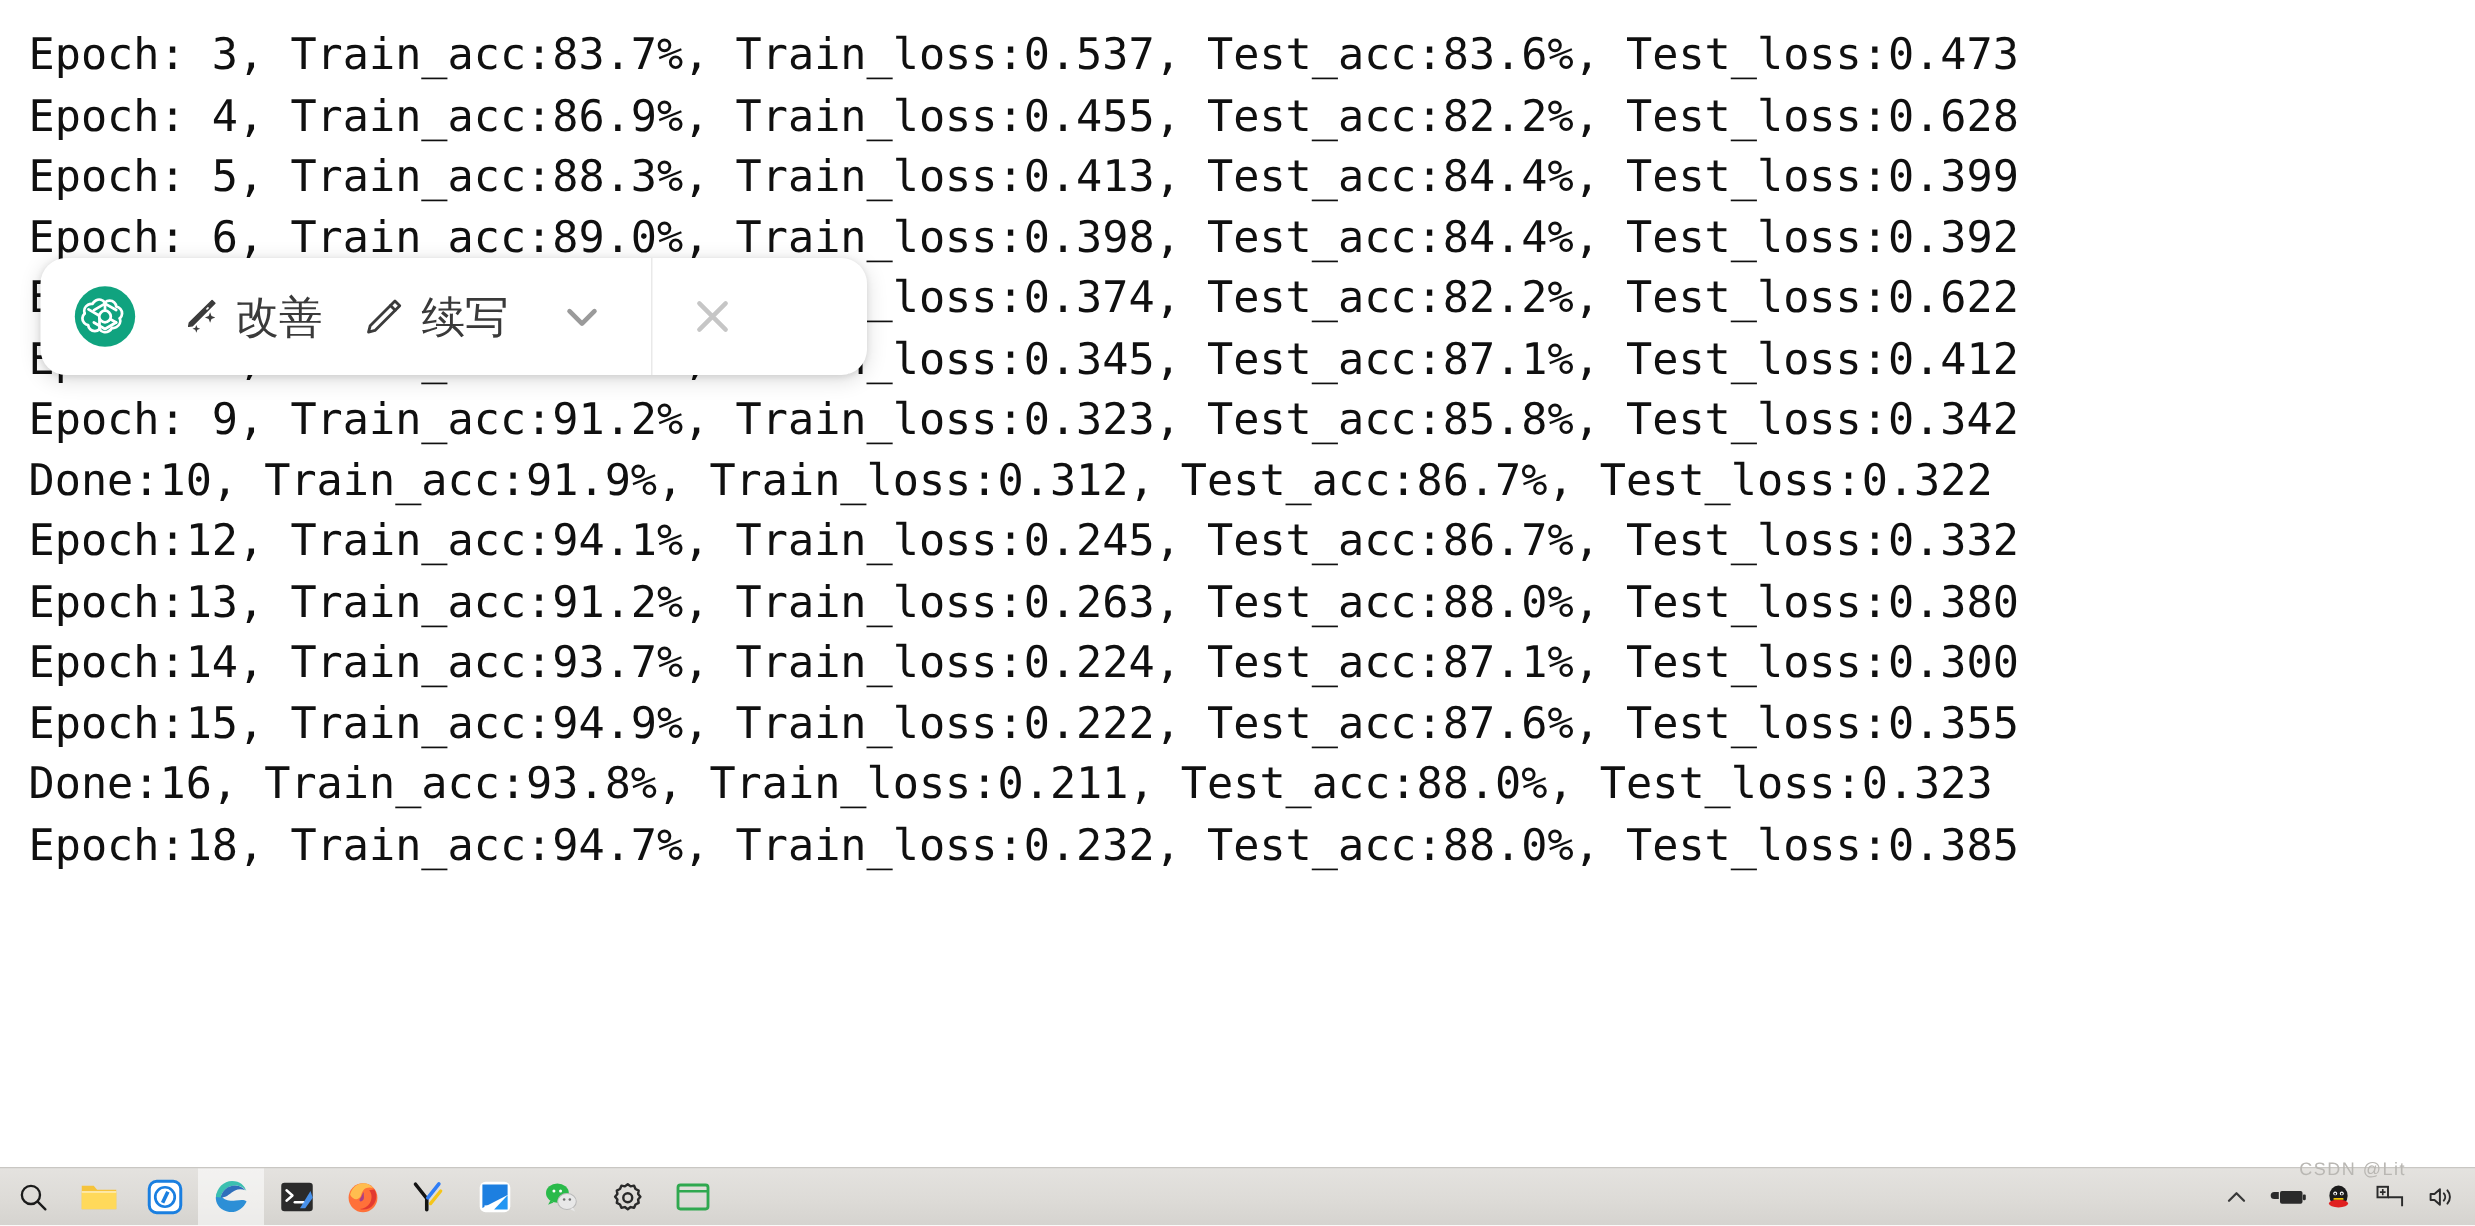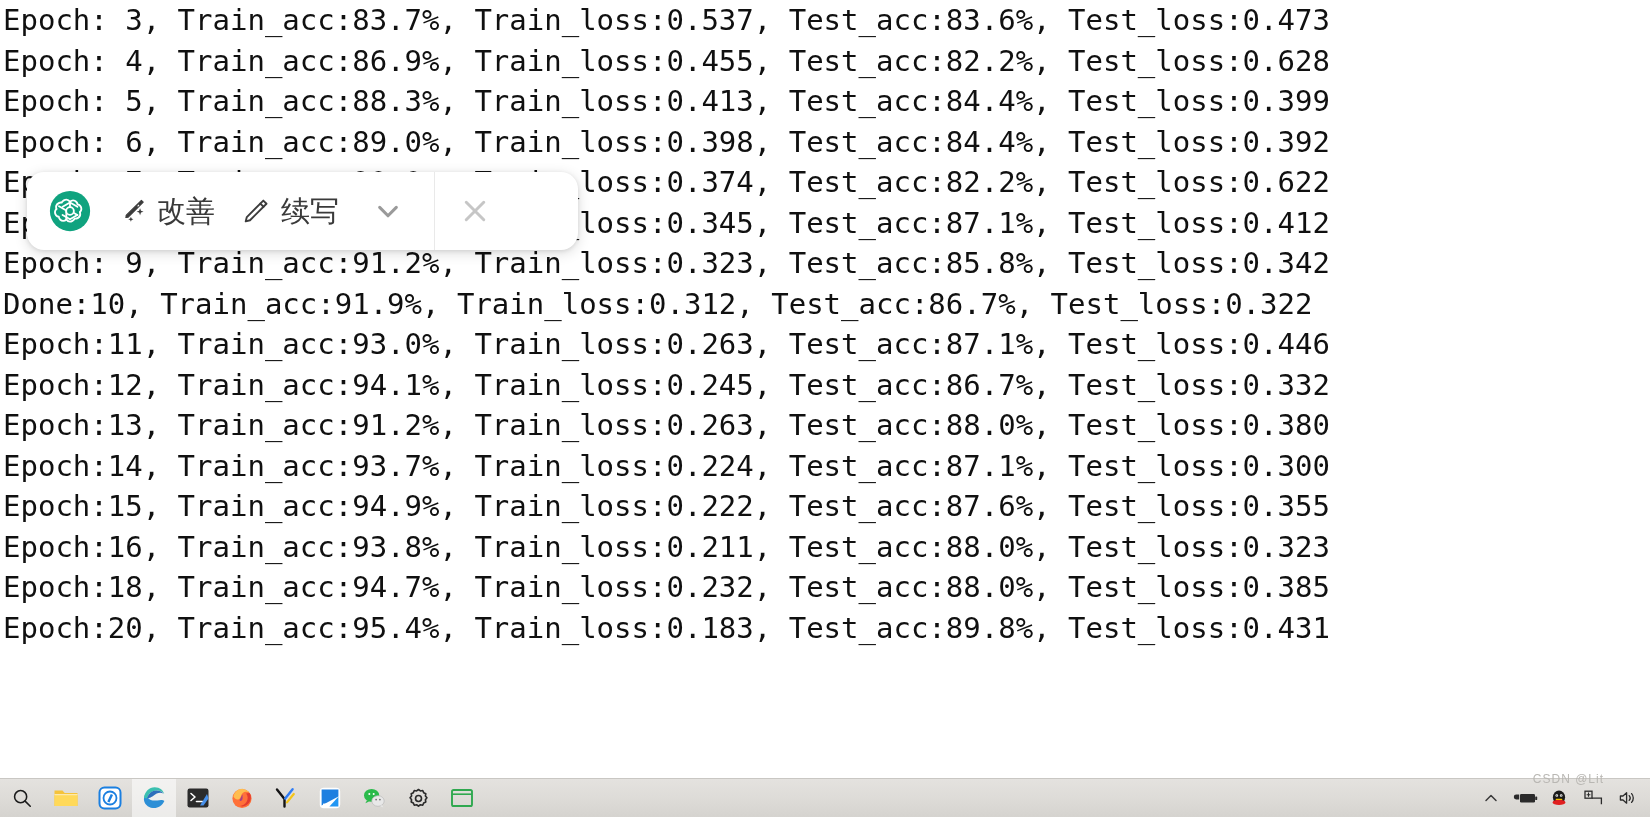--- a/index.html
+++ b/index.html
@@ -17,21 +17,21 @@
   }
 
   
   #console {
     position: absolute;
     left: 0;
     top: 0;
     width: 1650px;
     height: 780px;
     background: #ffffff;
-    padding: 0;
+    padding: 16px;
     box-sizing: border-box;
   }
   .log-line {
     height: 40.5px;
     line-height: 40.5px;
     font-family: "DejaVu Sans Mono", "Liberation Mono", monospace;
     font-size: 29px;
     letter-spacing: 0px;
     color: #101010;
     white-space: pre;
@@ -167,28 +167,26 @@
 
   <div id="console">
       <div class="log-line">Epoch: 3, Train_acc:83.7%, Train_loss:0.537, Test_acc:83.6%, Test_loss:0.473</div>
       <div class="log-line">Epoch: 4, Train_acc:86.9%, Train_loss:0.455, Test_acc:82.2%, Test_loss:0.628</div>
       <div class="log-line">Epoch: 5, Train_acc:88.3%, Train_loss:0.413, Test_acc:84.4%, Test_loss:0.399</div>
       <div class="log-line">Epoch: 6, Train_acc:89.0%, Train_loss:0.398, Test_acc:84.4%, Test_loss:0.392</div>
       <div class="log-line">Epoch: 7, Train_acc:90.0%, Train_loss:0.374, Test_acc:82.2%, Test_loss:0.622</div>
       <div class="log-line">Epoch: 8, Train_acc:90.5%, Train_loss:0.345, Test_acc:87.1%, Test_loss:0.412</div>
       <div class="log-line">Epoch: 9, Train_acc:91.2%, Train_loss:0.323, Test_acc:85.8%, Test_loss:0.342</div>
       <div class="log-line">Done:10, Train_acc:91.9%, Train_loss:0.312, Test_acc:86.7%, Test_loss:0.322</div>
-      <div class="log-line">Epoch:11, Train_acc:93.0%, Train_loss:0.263, Test_acc:87.1%, Test_loss:0.446</div>
       <div class="log-line">Epoch:12, Train_acc:94.1%, Train_loss:0.245, Test_acc:86.7%, Test_loss:0.332</div>
       <div class="log-line">Epoch:13, Train_acc:91.2%, Train_loss:0.263, Test_acc:88.0%, Test_loss:0.380</div>
       <div class="log-line">Epoch:14, Train_acc:93.7%, Train_loss:0.224, Test_acc:87.1%, Test_loss:0.300</div>
       <div class="log-line">Epoch:15, Train_acc:94.9%, Train_loss:0.222, Test_acc:87.6%, Test_loss:0.355</div>
-      <div class="log-line">Epoch:16, Train_acc:93.8%, Train_loss:0.211, Test_acc:88.0%, Test_loss:0.323</div>
+      <div class="log-line">Done:16, Train_acc:93.8%, Train_loss:0.211, Test_acc:88.0%, Test_loss:0.323</div>
       <div class="log-line">Epoch:18, Train_acc:94.7%, Train_loss:0.232, Test_acc:88.0%, Test_loss:0.385</div>
-      <div class="log-line">Epoch:20, Train_acc:95.4%, Train_loss:0.183, Test_acc:89.8%, Test_loss:0.431</div>
     </div>
 
   <div id="assist-toolbar">
 
     <svg class="tb-logo" viewBox="0 0 48 48">
       <circle cx="24" cy="24" r="23" fill="#10A37F"></circle>
       <g fill="none" stroke="#ffffff" stroke-width="2.1" stroke-linejoin="round" stroke-linecap="round">
         <path d="M24 13.4c2.0-1.9 5.1-1.9 7.1 0 .9.8 1.4 1.9 1.5 3.1 1.2.2 2.3.8 3.1 1.7 1.9 2.1 1.7 5.3-.4 7.2"></path>
         <path d="M35.3 25.4c.9 2.5-.2 5.4-2.6 6.7-1.1.6-2.3.8-3.4.6-.5 1.1-1.4 2-2.5 2.6-2.4 1.3-5.4.6-7-1.6"></path>
         <path d="M19.8 33.7c-2.0 1.9-5.1 1.9-7.1 0-.9-.8-1.4-1.9-1.5-3.1-1.2-.2-2.3-.8-3.1-1.7-1.9-2.1-1.7-5.3.4-7.2"></path>

